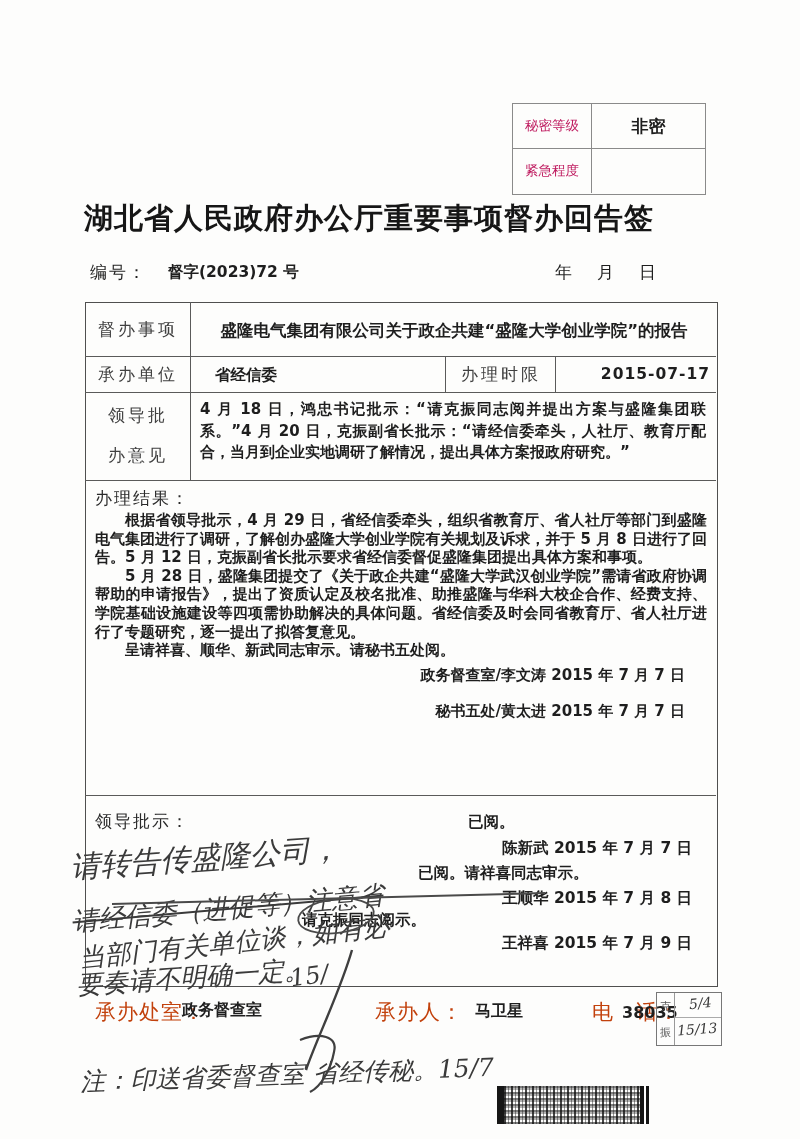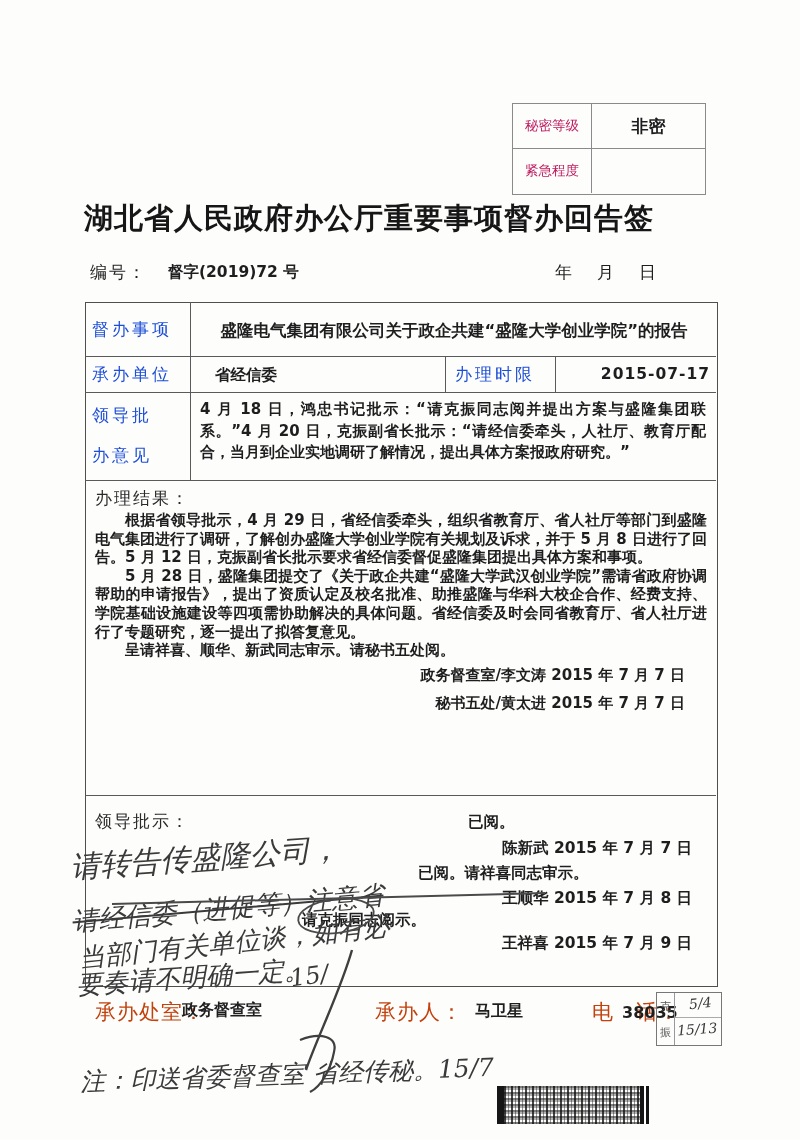--- a/index.html
+++ b/index.html
@@ -18,21 +18,21 @@
   .cls-value{flex:1;display:flex;align-items:center;justify-content:center;font-size:17px;}
   
   .doc-title{left:84px;top:199px;width:562px;font-size:29px;font-weight:700;letter-spacing:1px;white-space:nowrap;color:#161616;}
   .meta-row{left:90px;top:261px;width:626px;height:22px;font-size:17px;}
   .meta-label{position:absolute;left:0;top:0;letter-spacing:2px;}
   .meta-value{position:absolute;left:78px;top:1px;font-size:15.5px;font-weight:700;font-family:"DejaVu Sans","Liberation Sans",sans-serif;}
   .meta-date{position:absolute;left:465px;top:0;letter-spacing:4px;}
   
   .main-table{left:85px;top:302px;width:631px;height:683px;border:1.5px solid #4f4f4f;}
   .tline{position:absolute;background:#5a5a5a;}
-  .cell-label{font-size:17px;letter-spacing:3px;color:#1d4ed8;}
+  .cell-label{font-size:17px;letter-spacing:3px;color:#404040;text-align:center;}
   .cell-value{font-size:17px;}
   .lead-text{font-size:15px;line-height:21.5px;text-align:justify;}
   .result-head,.leader-head{font-size:17px;letter-spacing:2px;color:#2a2a2a;}
   .result-body{font-size:15px;line-height:18.6px;text-align:justify;}
   .result-body p{margin:0;text-indent:2em;}
   .sign{text-align:right;padding-right:22px;font-size:15px;}
   .typed-line{position:absolute;white-space:nowrap;font-size:15.5px;}
   
   .hand{font-family:"DejaVu Serif","Liberation Serif",serif;font-style:italic;color:#3a3a3a;white-space:nowrap;}
   .strike{text-decoration:line-through;text-decoration-thickness:1.5px;}
@@ -70,21 +70,21 @@
     <div class="cls-row">
       <div class="cls-label">紧急程度</div>
       <div class="cls-value heiti"></div>
     </div>
   </div>
 
   <div class="abs doc-title">湖北省人民政府办公厅重要事项督办回告签</div>
 
   <div class="abs meta-row">
     <span class="meta-label">编号：</span>
-    <span class="meta-value">督字(2019)72 号</span>
+    <span class="meta-value">督字(2023)72 号</span>
     <span class="meta-date">年　月　日</span>
   </div>
 
   <div class="abs main-table"></div>
 
   <div class="tline" style="left:85px;top:356px;width:631px;height:1px;"></div>
   <div class="tline" style="left:85px;top:392px;width:631px;height:1px;"></div>
   <div class="tline" style="left:85px;top:480px;width:631px;height:1px;"></div>
   <div class="tline" style="left:85px;top:795px;width:631px;height:1px;"></div>
   <div class="tline" style="left:190px;top:302px;width:1px;height:178px;"></div>
@@ -102,21 +102,21 @@
   <div class="abs cell-label" style="left:92px;top:404px;width:92px;">领导批</div>
   <div class="abs cell-label" style="left:92px;top:444px;width:92px;">办意见</div>
   <div class="abs lead-text heiti" style="left:200px;top:399px;width:506px;">4 月 18 日，鸿忠书记批示：“请克振同志阅并提出方案与盛隆集团联系。”4 月 20 日，克振副省长批示：“请经信委牵头，人社厅、教育厅配合，当月到企业实地调研了解情况，提出具体方案报政府研究。”</div>
 
   <div class="abs result-head" style="left:95px;top:487px;">办理结果：</div>
   <div class="abs result-body heiti" style="left:95px;top:511px;width:612px;">
     <p>根据省领导批示，4 月 29 日，省经信委牵头，组织省教育厅、省人社厅等部门到盛隆电气集团进行了调研，了解创办盛隆大学创业学院有关规划及诉求，并于 5 月 8 日进行了回告。5 月 12 日，克振副省长批示要求省经信委督促盛隆集团提出具体方案和事项。</p>
     <p>5 月 28 日，盛隆集团提交了《关于政企共建“盛隆大学武汉创业学院”需请省政府协调帮助的申请报告》，提出了资质认定及校名批准、助推盛隆与华科大校企合作、经费支持、学院基础设施建设等四项需协助解决的具体问题。省经信委及时会同省教育厅、省人社厅进行了专题研究，逐一提出了拟答复意见。</p>
     <p>呈请祥喜、顺华、新武同志审示。请秘书五处阅。</p>
     <div class="sign heiti" style="margin-top:6px;">政务督查室/李文涛 2015 年 7 月 7 日</div>
-    <div class="sign heiti" style="margin-top:10px;">秘书五处/黄太进 2015 年 7 月 7 日</div>
+    <div class="sign heiti" style="margin-top:18px;">秘书五处/黄太进 2015 年 7 月 7 日</div>
   </div>
 
   <div class="abs leader-head" style="left:95px;top:810px;">领导批示：</div>
 
   <div class="typed-line heiti" style="left:468px;top:812px;">已阅。</div>
   <div class="typed-line heiti" style="left:502px;top:838px;">陈新武 2015 年 7 月 7 日</div>
   <div class="typed-line heiti" style="left:418px;top:863px;">已阅。请祥喜同志审示。</div>
   <div class="typed-line heiti" style="left:502px;top:888px;">王顺华 2015 年 7 月 8 日</div>
   <div class="typed-line heiti" style="left:302px;top:910px;">请克振同志阅示。</div>
   <div class="typed-line heiti" style="left:502px;top:933px;">王祥喜 2015 年 7 月 9 日</div>

